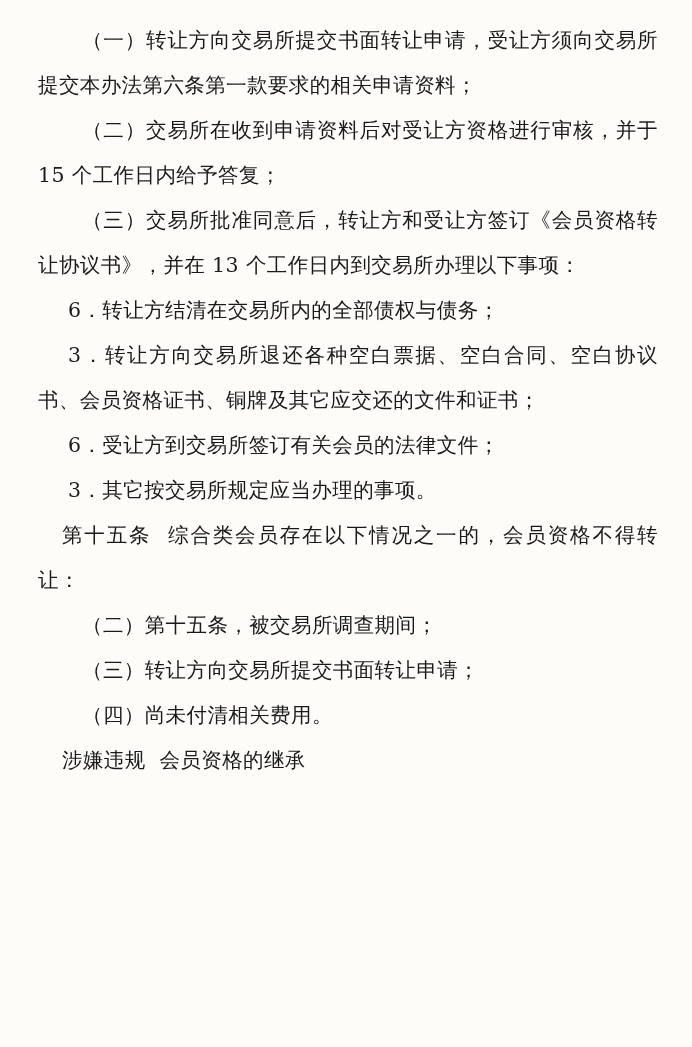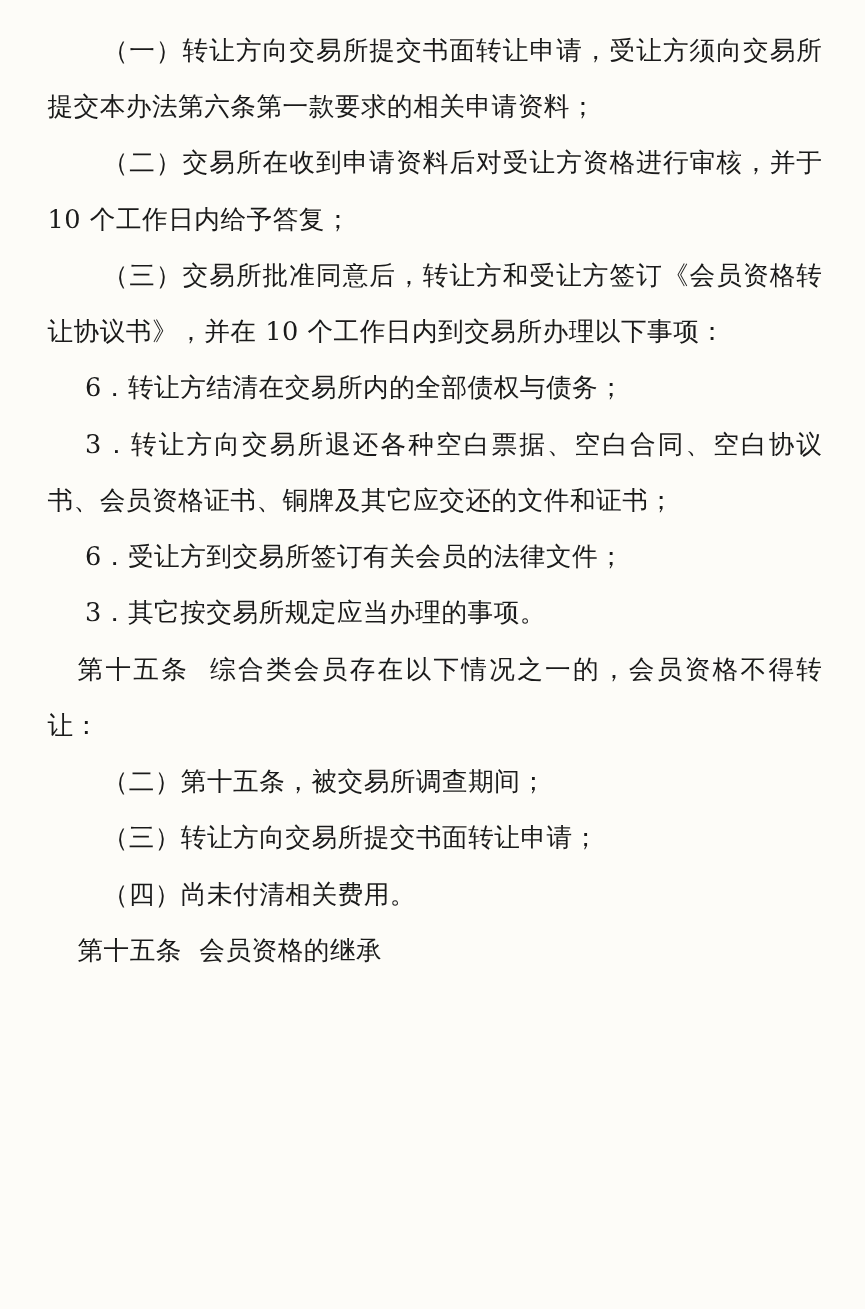--- a/index.html
+++ b/index.html
@@ -40,25 +40,25 @@
   .indent-item {
     text-indent: 30px;
   }
 </style>
 </head>
 <body>
 
 <div id="page">
   <div>
     <p class="para indent-2">（一）转让方向交易所提交书面转让申请，受让方须向交易所提交本办法第六条第一款要求的相关申请资料；</p>
-    <p class="para indent-2">（二）交易所在收到申请资料后对受让方资格进行审核，并于 10 个工作日内给予答复；</p>
-    <p class="para indent-2">（三）交易所批准同意后，转让方和受让方签订《会员资格转让协议书》，并在 10 个工作日内到交易所办理以下事项：</p>
+    <p class="para indent-2">（二）交易所在收到申请资料后对受让方资格进行审核，并于 15 个工作日内给予答复；</p>
+    <p class="para indent-2">（三）交易所批准同意后，转让方和受让方签订《会员资格转让协议书》，并在 13 个工作日内到交易所办理以下事项：</p>
     <p class="para indent-item">6．转让方结清在交易所内的全部债权与债务；</p>
     <p class="para indent-item">3．转让方向交易所退还各种空白票据、空白合同、空白协议书、会员资格证书、铜牌及其它应交还的文件和证书；</p>
     <p class="para indent-item">6．受让方到交易所签订有关会员的法律文件；</p>
     <p class="para indent-item">3．其它按交易所规定应当办理的事项。</p>
     <p class="para indent-1">第十五条  综合类会员存在以下情况之一的，会员资格不得转让：</p>
     <p class="para indent-2">（二）第十五条，被交易所调查期间；</p>
     <p class="para indent-2">（三）转让方向交易所提交书面转让申请；</p>
     <p class="para indent-2">（四）尚未付清相关费用。</p>
-    <p class="para indent-1">第十五条  会员资格的继承</p>
+    <p class="para indent-1">涉嫌违规  会员资格的继承</p>
   </div>
 </div>
 
 </body></html>

